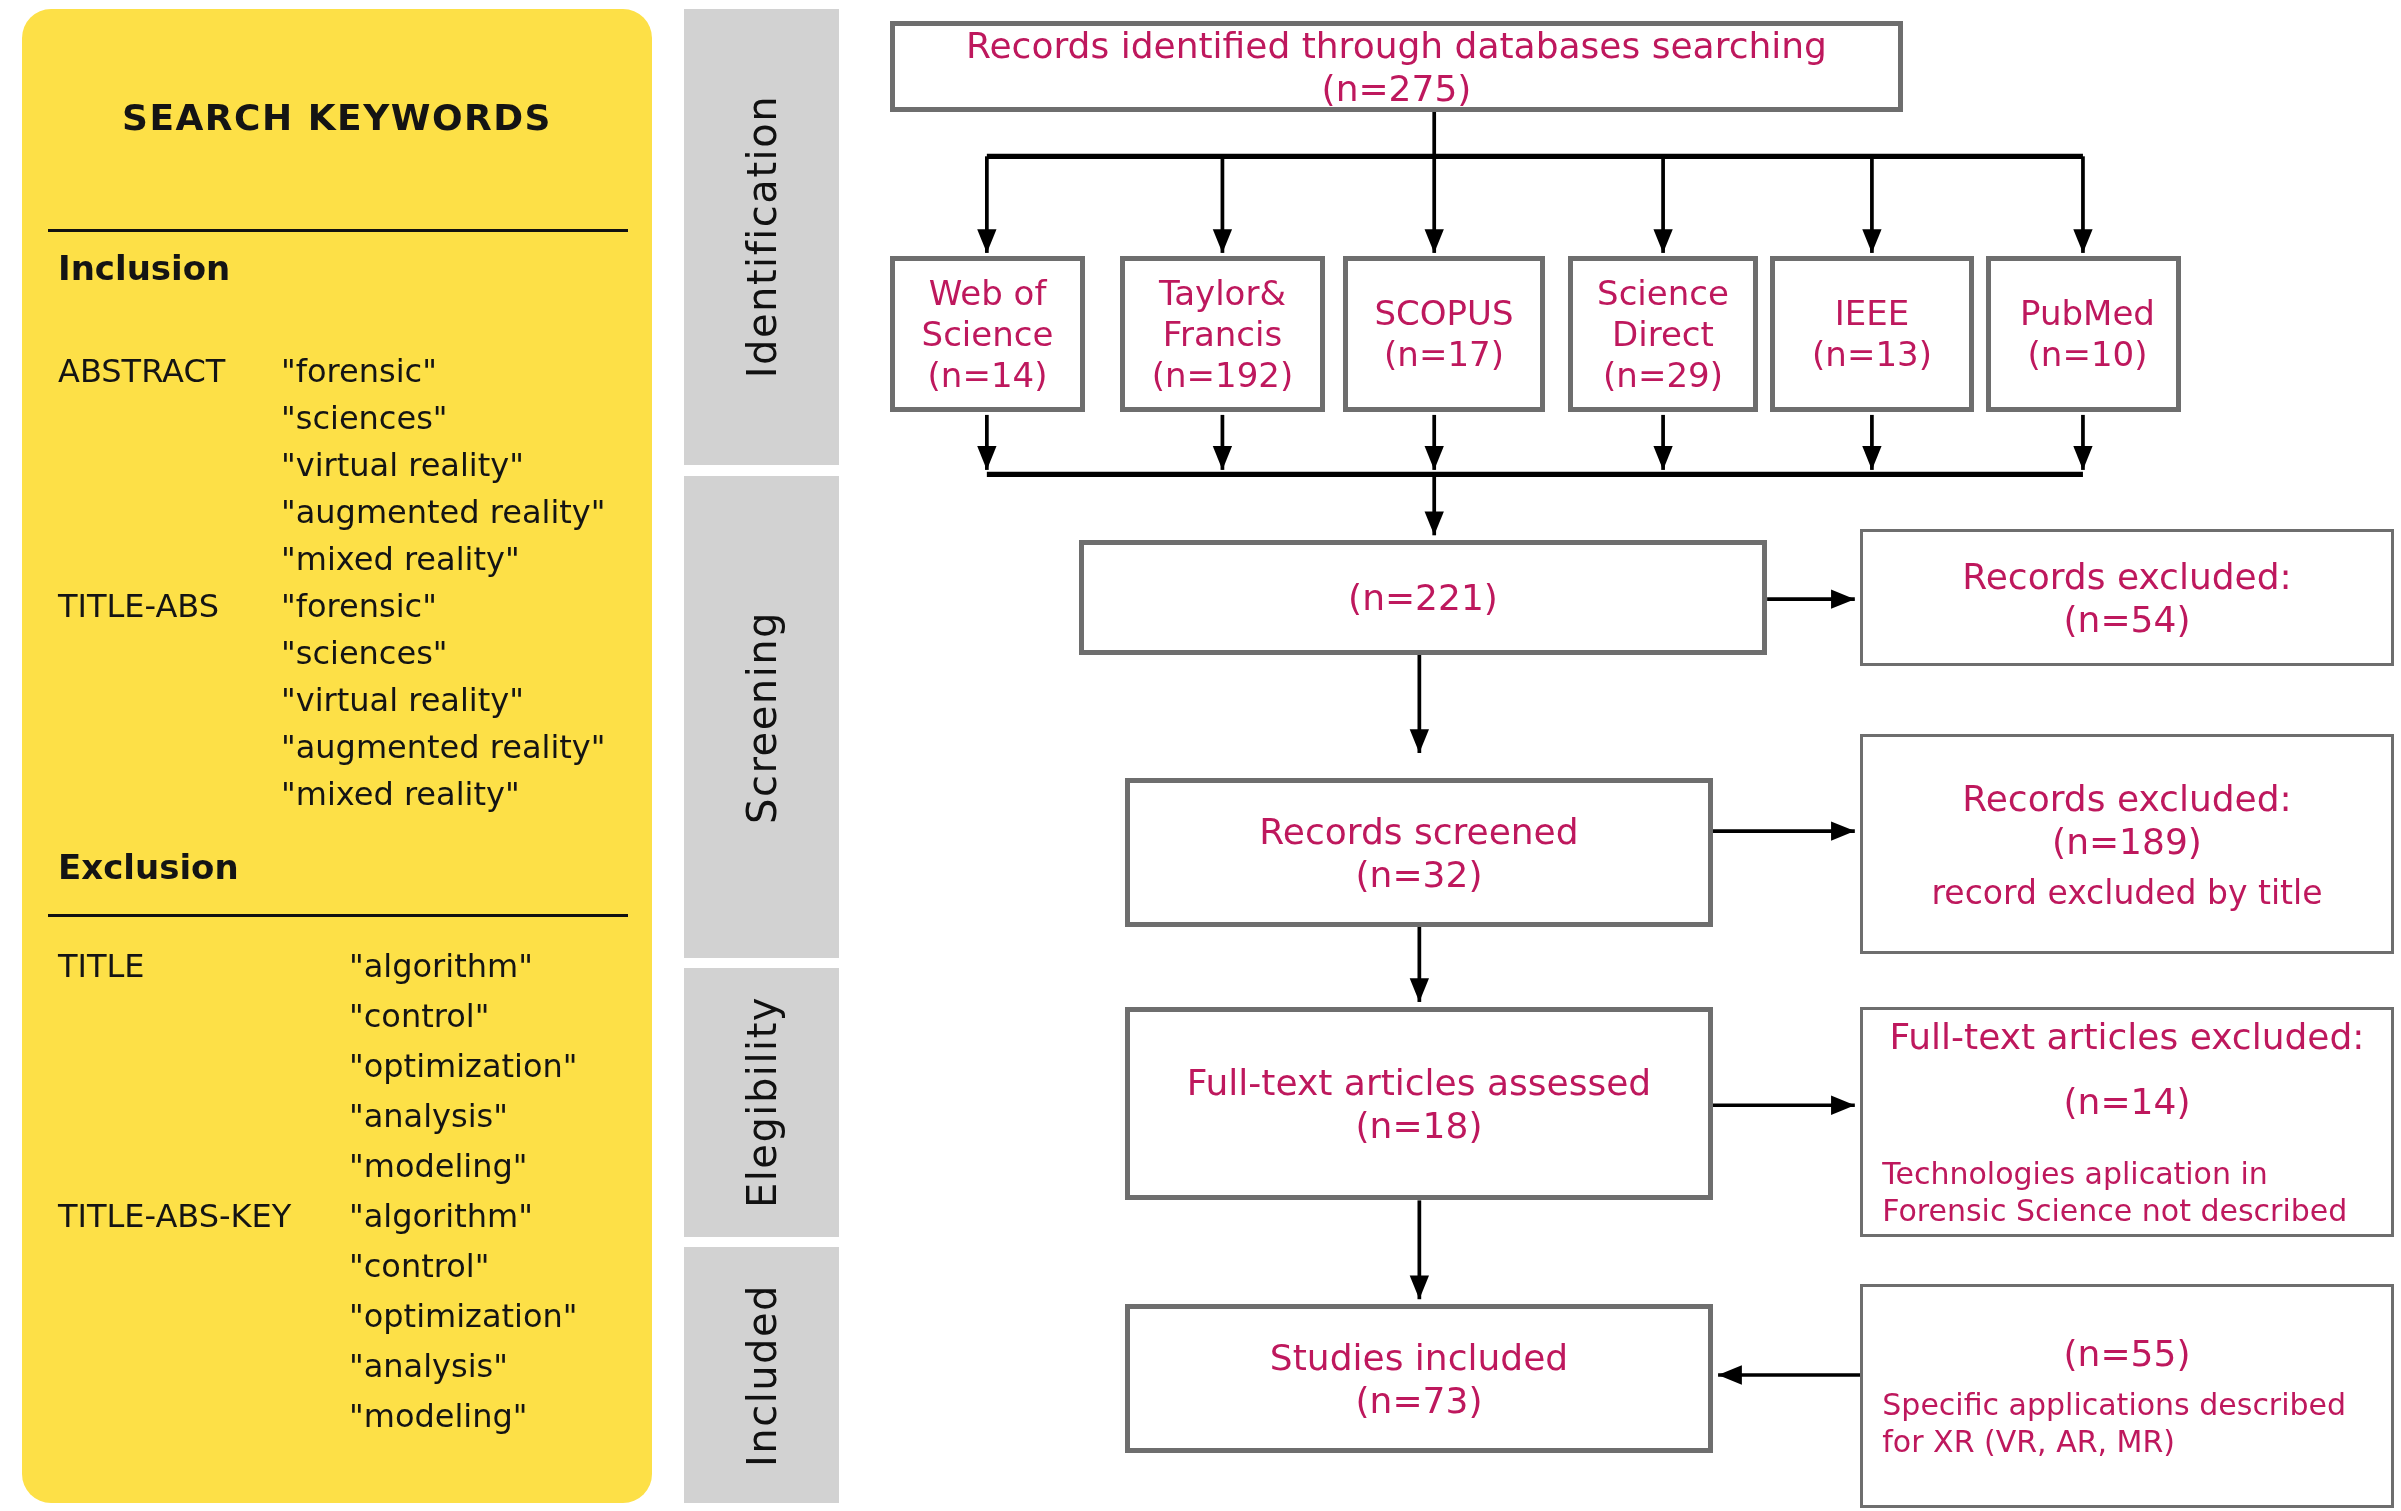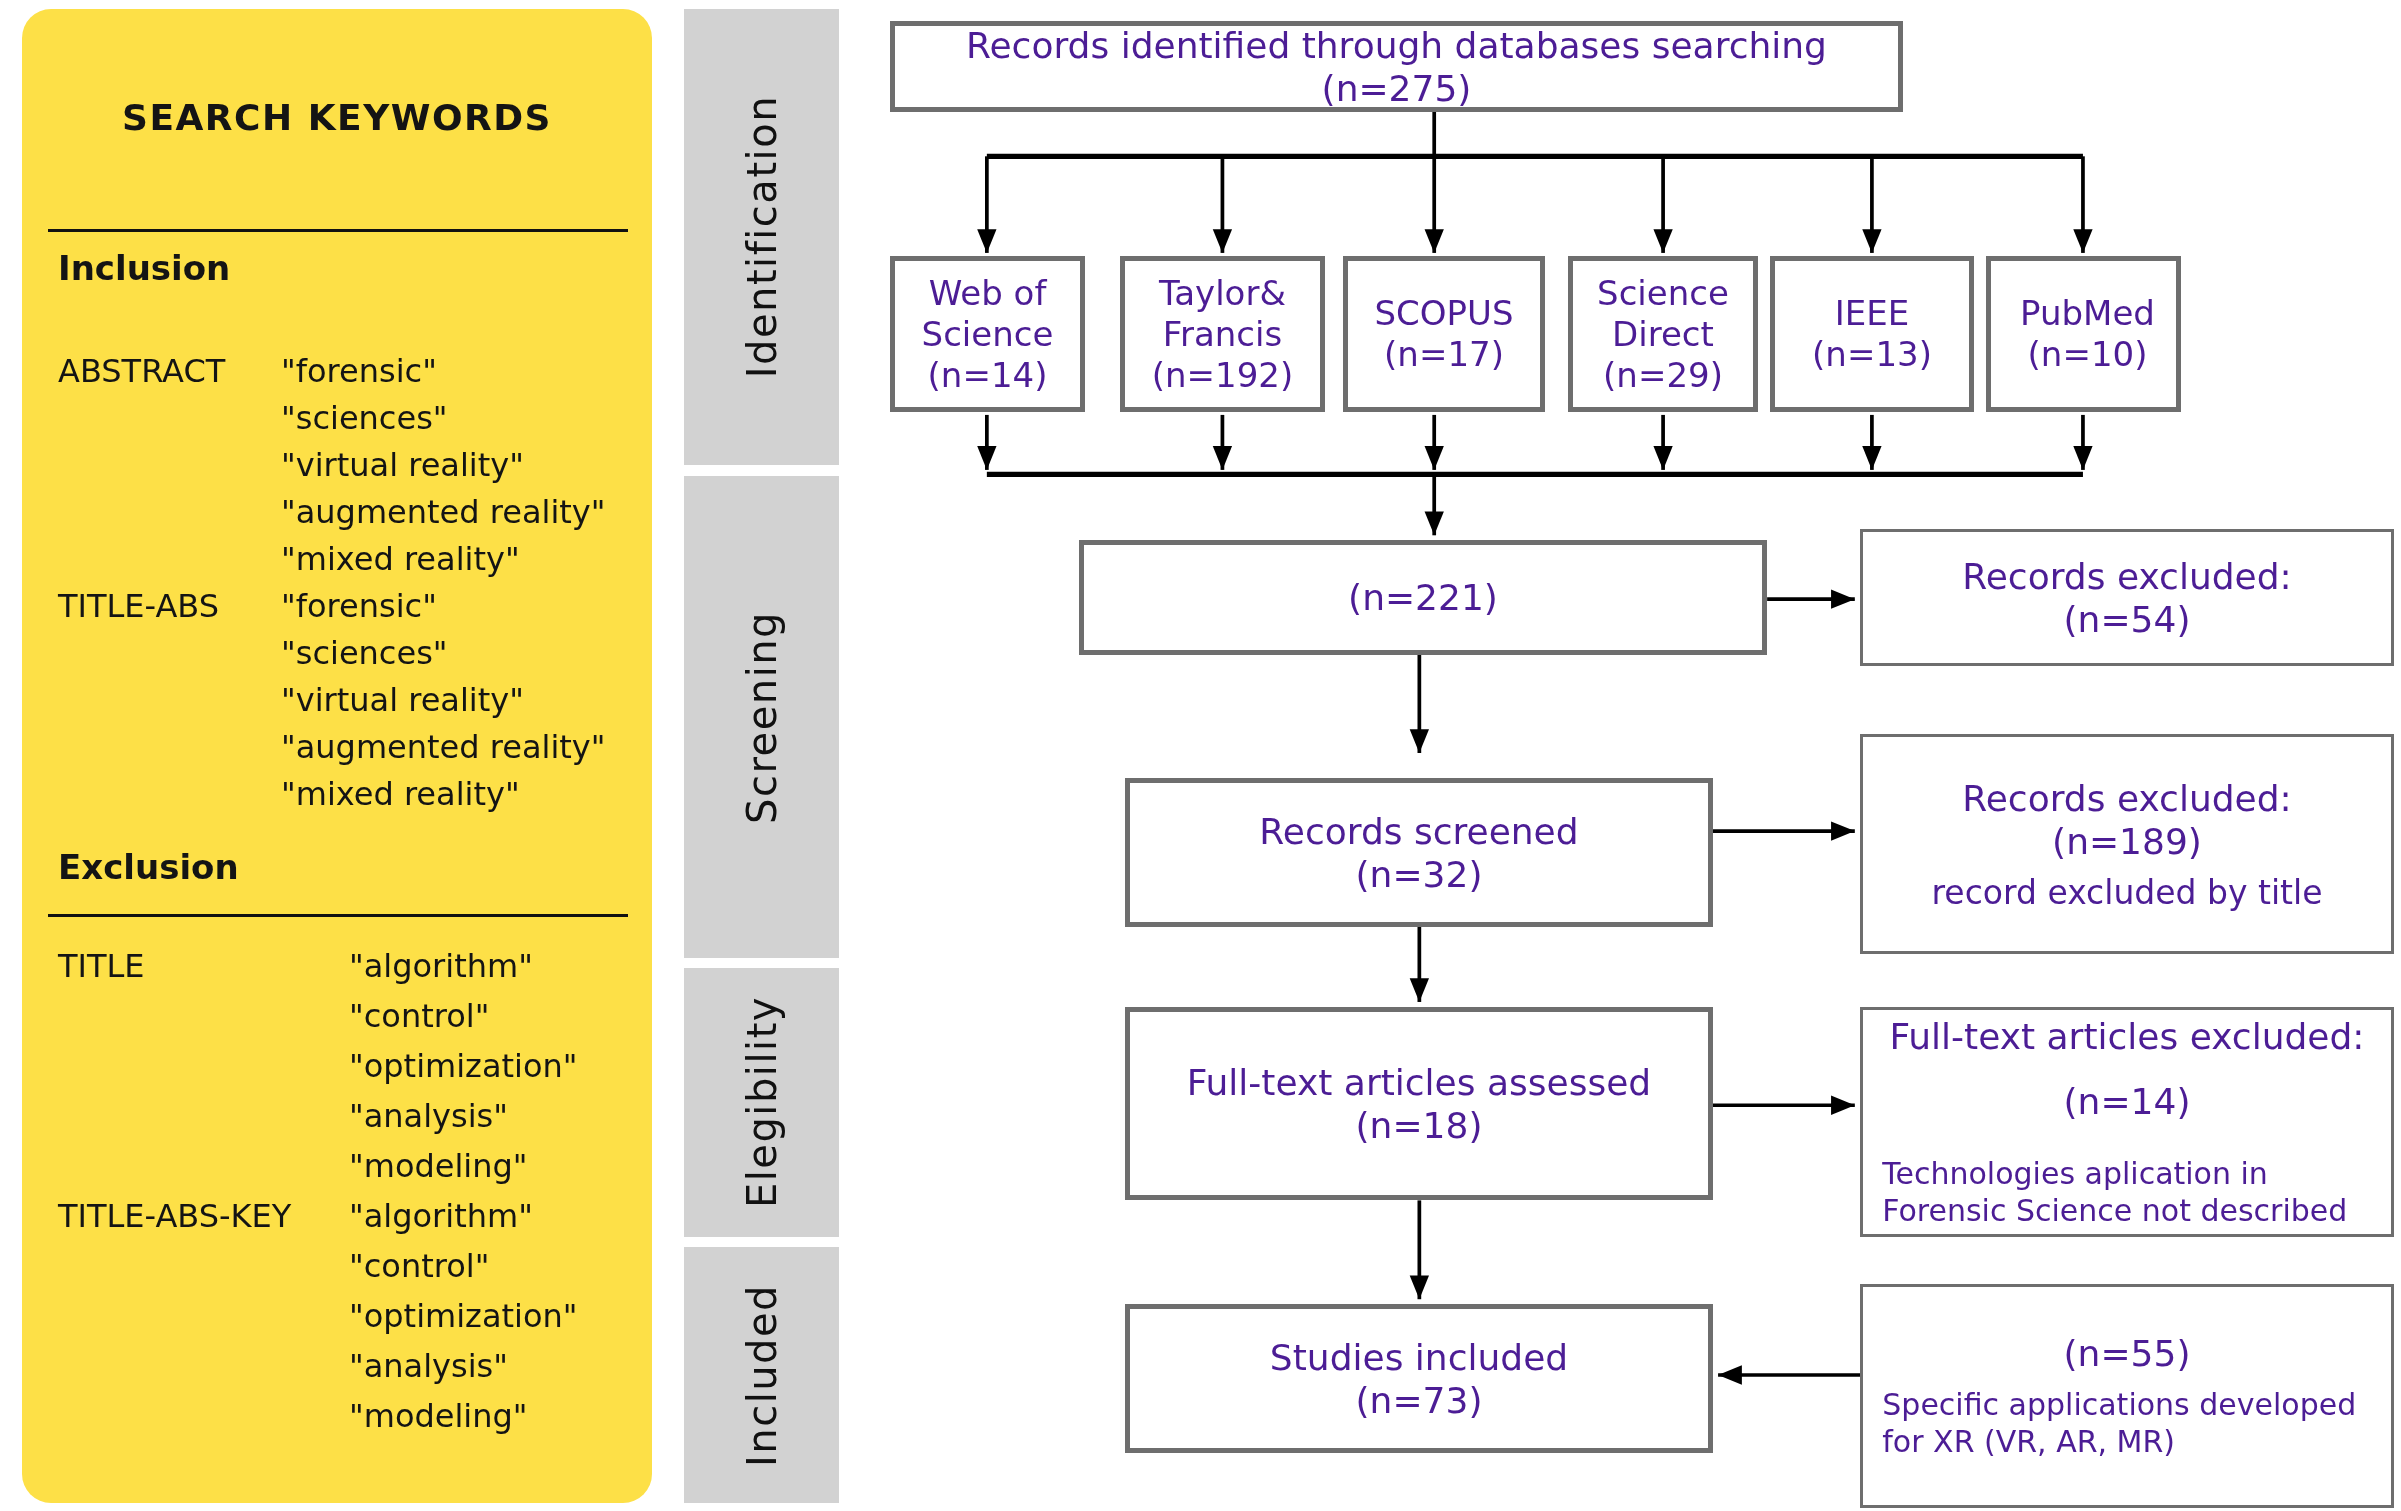--- a/index.html
+++ b/index.html
@@ -97,21 +97,21 @@
     box-sizing: border-box;
     background: #ffffff;
     border: 5.2px solid #6e6e6e;
     display: flex;
     flex-direction: column;
     align-items: center;
     justify-content: center;
     text-align: center;
     line-height: 43px;
     font-size: 36px;
-    color: #4c1d95;
+    color: #be185d;
     z-index: 2;
   }
   .side { border-width: 3.7px; }
 
   .box-a { left: 890px; top: 21px;  width: 1013px; height: 91px; }
 
   .db { top: 256px; height: 156px; font-size: 34px; line-height: 41px; }
   .db-0 { left: 890px; width: 195px; }
   .db-1 { left: 1120px; width: 205px; }
   .db-2 { left: 1343px; width: 202px; }
@@ -369,16 +369,16 @@
 Forensic Science not  described</div>
 </div>
 
 <div class="fbox box-i">
   <div>Studies included</div>
   <div>(n=73)</div>
 </div>
 
 <div class="fbox side box-j">
   <div>(n=55)</div>
-  <div class="side-note note-left">Specific applications developed
+  <div class="side-note note-left">Specific applications described
 for XR (VR, AR, MR)</div>
 </div>
 
 
 </body></html>

